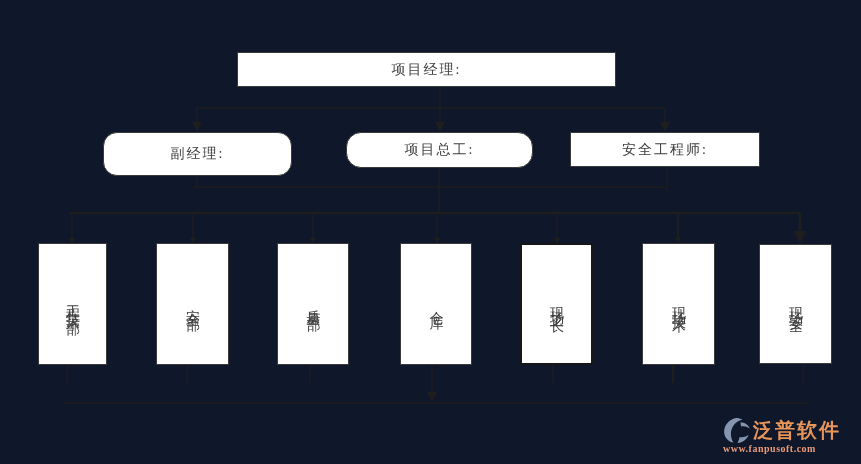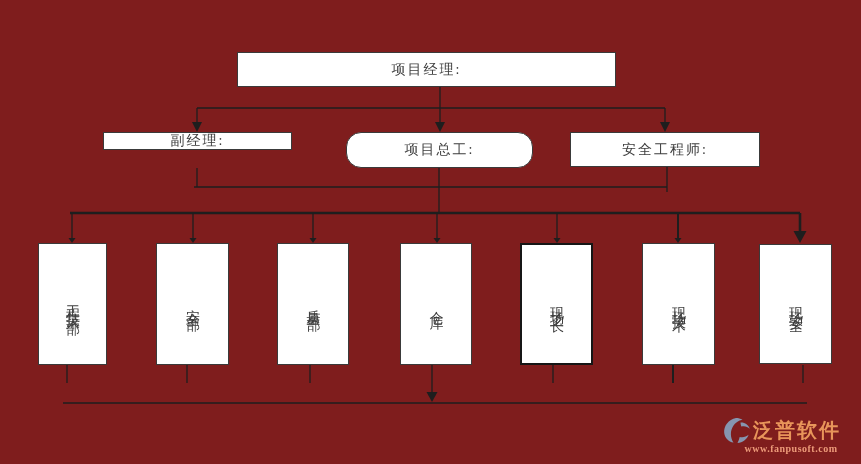--- a/index.html
+++ b/index.html
@@ -1,21 +1,21 @@
 <!DOCTYPE html>
 <html><head>
 <meta charset="utf-8">
 <style>
   * { margin: 0; padding: 0; box-sizing: border-box; }
   html, body { background: #ffffff; }
   #stage {
     position: relative;
     width: 861px;
     height: 464px;
-    background: #7f1d1d;
+    background: #0f172a;
     font-family: "Liberation Serif", "DejaVu Serif", serif;
     overflow: hidden;
   }
   #wires { position: absolute; left: 0; top: 0; width: 861px; height: 464px; }
   .box {
     position: absolute;
     background: #ffffff;
     border: 1px solid #3a3a3a;
     display: flex;
     align-items: center;
@@ -31,21 +31,21 @@
     text-orientation: upright;
     letter-spacing: 4px;
     line-height: 1;
   }
   #watermark {
     position: absolute;
     left: 723px;
     top: 416px;
     width: 136px;
     z-index: 3;
-    text-align: center;
+    text-align: left;
   }
   #watermark .row1 {
     display: flex;
     align-items: center;
     justify-content: flex-start;
     gap: 2px;
     height: 28px;
   }
   .wm-brand {
     font-size: 20px;
@@ -115,21 +115,21 @@
       <polygon points="793.5,231 806.5,231 800,243"></polygon>
 
       <polygon points="426.5,392 437.5,392 432,402"></polygon>
     </g>
   </svg>
 
   <div class="box" style="left:237px; top:52px;  width:379px; height:35px;">
     <span>项目经理:</span>
   </div>
 
-  <div class="box" style="left:103px; top:132px; width:189px; height:18px;">
+  <div class="box" style="left:103px; top:132px; width:189px; height:44px;border-radius:14px;">
     <span>副经理:</span>
   </div>
   <div class="box" style="left:346px; top:132px; width:187px; height:36px;border-radius:15px;">
     <span>项目总工:</span>
   </div>
   <div class="box" style="left:570px; top:132px; width:190px; height:35px;font-family:Liberation Serif, serif;">
     <span>安全工程师:</span>
   </div>
 
   <div class="box vbox" style="left:38px;  top:243px; width:69px; height:122px;">

